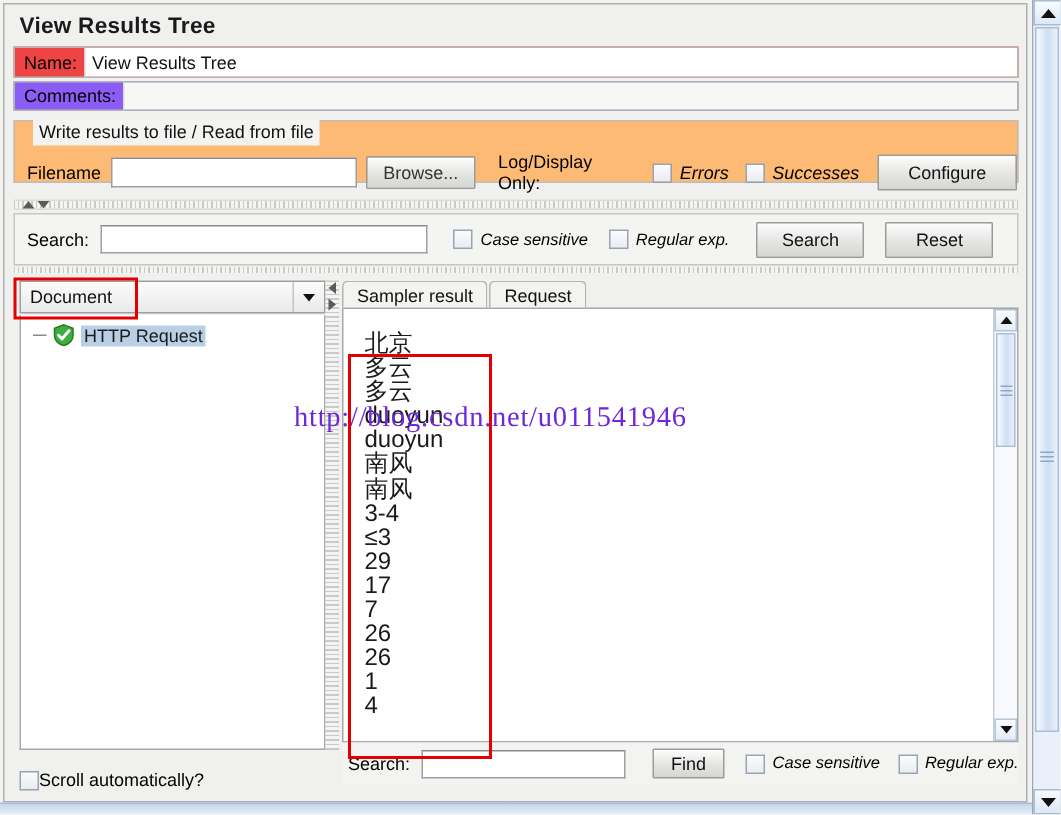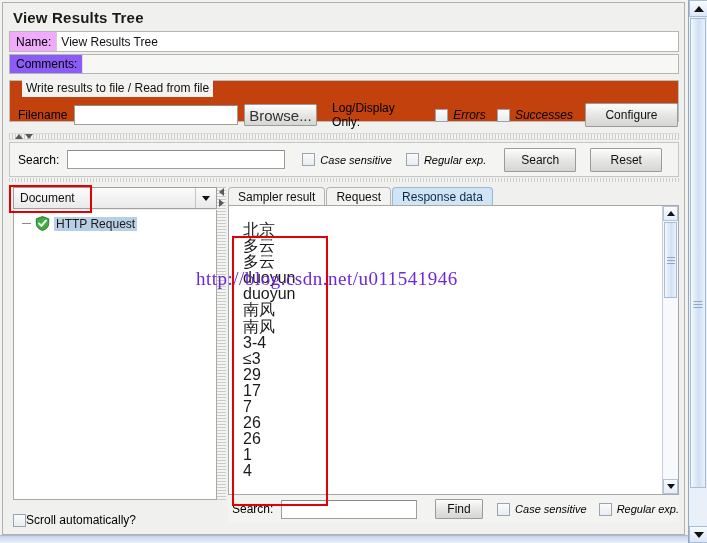--- a/index.html
+++ b/index.html
@@ -95,21 +95,21 @@
     padding-left: 4px;
     box-sizing: border-box;
   }
 
   
   .lblrow {
     position: absolute;
     display: flex; align-items: center;
     box-sizing: border-box;
     border: 1px solid #b5b5b5;
-    background: #f0abfc;
+    background: #ef4444;
   }
   .lblrow .lbl {
     padding: 0 5px 0 6px;
     white-space: nowrap;
     font-size: 12px;
   }
   .lblrow .inp {
     flex: 1;
     height: 100%;
     background: #ffffff;
@@ -122,21 +122,21 @@
   #name-row { left: 9px; top: 31px; width: 670px; height: 21px; }
   #comments-row { left: 9px; top: 54px; width: 670px; height: 20px; background:#8b5cf6; }
   #comments-row .inp { background:#f7f7f5; border-left:1px solid #dedede; }
 
   
   .groupbox {
     position: absolute;
     left: 9px; top: 80px;
     width: 670px; height: 42px;
     border: 1px solid #bcbcbc;
-    background: #c2410c;
+    background: #fdba74;
     box-sizing: border-box;
   }
   .group-legend {
     position: absolute;
     left: 12px; top: -1px;
     height: 17px;
     background: #f3f3f1;
     padding: 0 4px;
     font-size: 12px;
     color: #111;
@@ -162,21 +162,21 @@
   .btn {
     background: linear-gradient(to bottom,#fdfdfd,#e4e4e2 55%,#d6d6d4);
     border: 1px solid #9b9b9b;
     box-sizing: border-box;
     display: flex; align-items: center; justify-content: center;
     font-size: 12px;
     color: #111;
     cursor: default;
     border-radius: 1px;
   }
-  .btn.small { font-size: 15px; color:#333; }
+  .btn.small { font-size: 12px; color:#333; }
   .cbx {
     width: 13px; height: 13px;
     border: 1px solid #9aa3b0;
     background: linear-gradient(to bottom,#fafbfd,#e9ecf1);
     box-sizing: border-box;
     display: inline-block;
     vertical-align: middle;
   }
   .cb-wrap { display: flex; align-items: center; gap: 5px; white-space: nowrap; font-size: 12px; font-style: italic; }
 
@@ -508,21 +508,20 @@
         <span class="ar b">
             <span class="tri-r"></span>
           </span>
       </div>
     </div>
 
     <div class="rightcol">
       <div class="tabstrip">
         <span class="tab">Sampler result</span>
         <span class="tab">Request</span>
-        <span class="tab active">Response data</span>
         <span class="tabs-filler"></span>
       </div>
 
       <div class="respbox">
         <div class="resptext">北京
 多云
 多云
 duoyun
 duoyun
 南风

